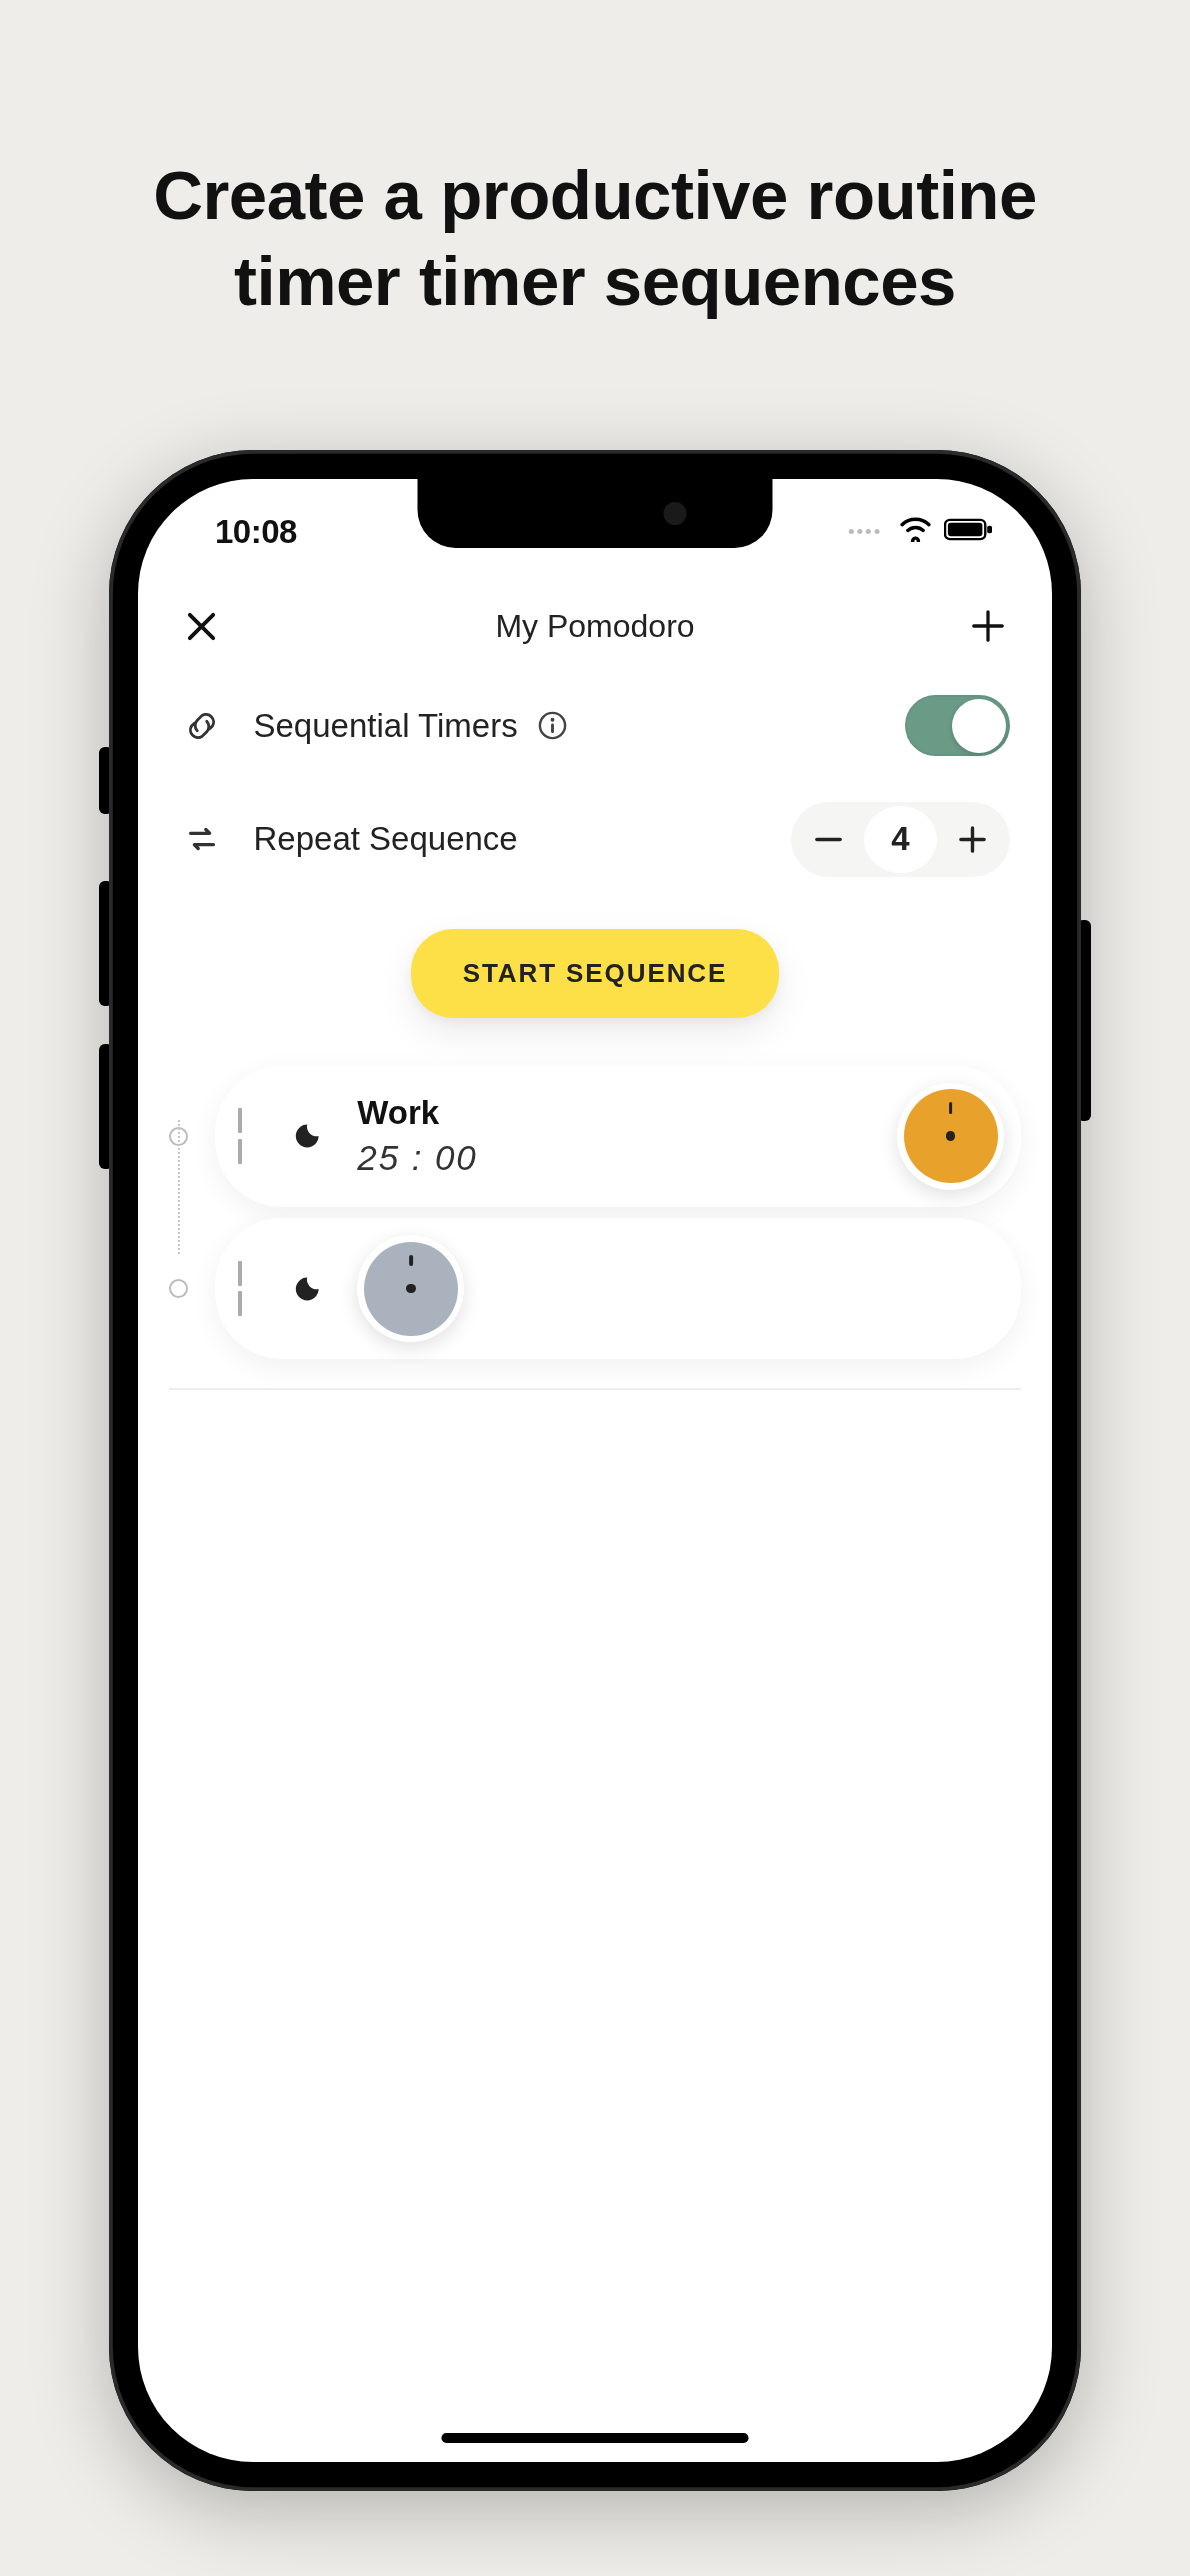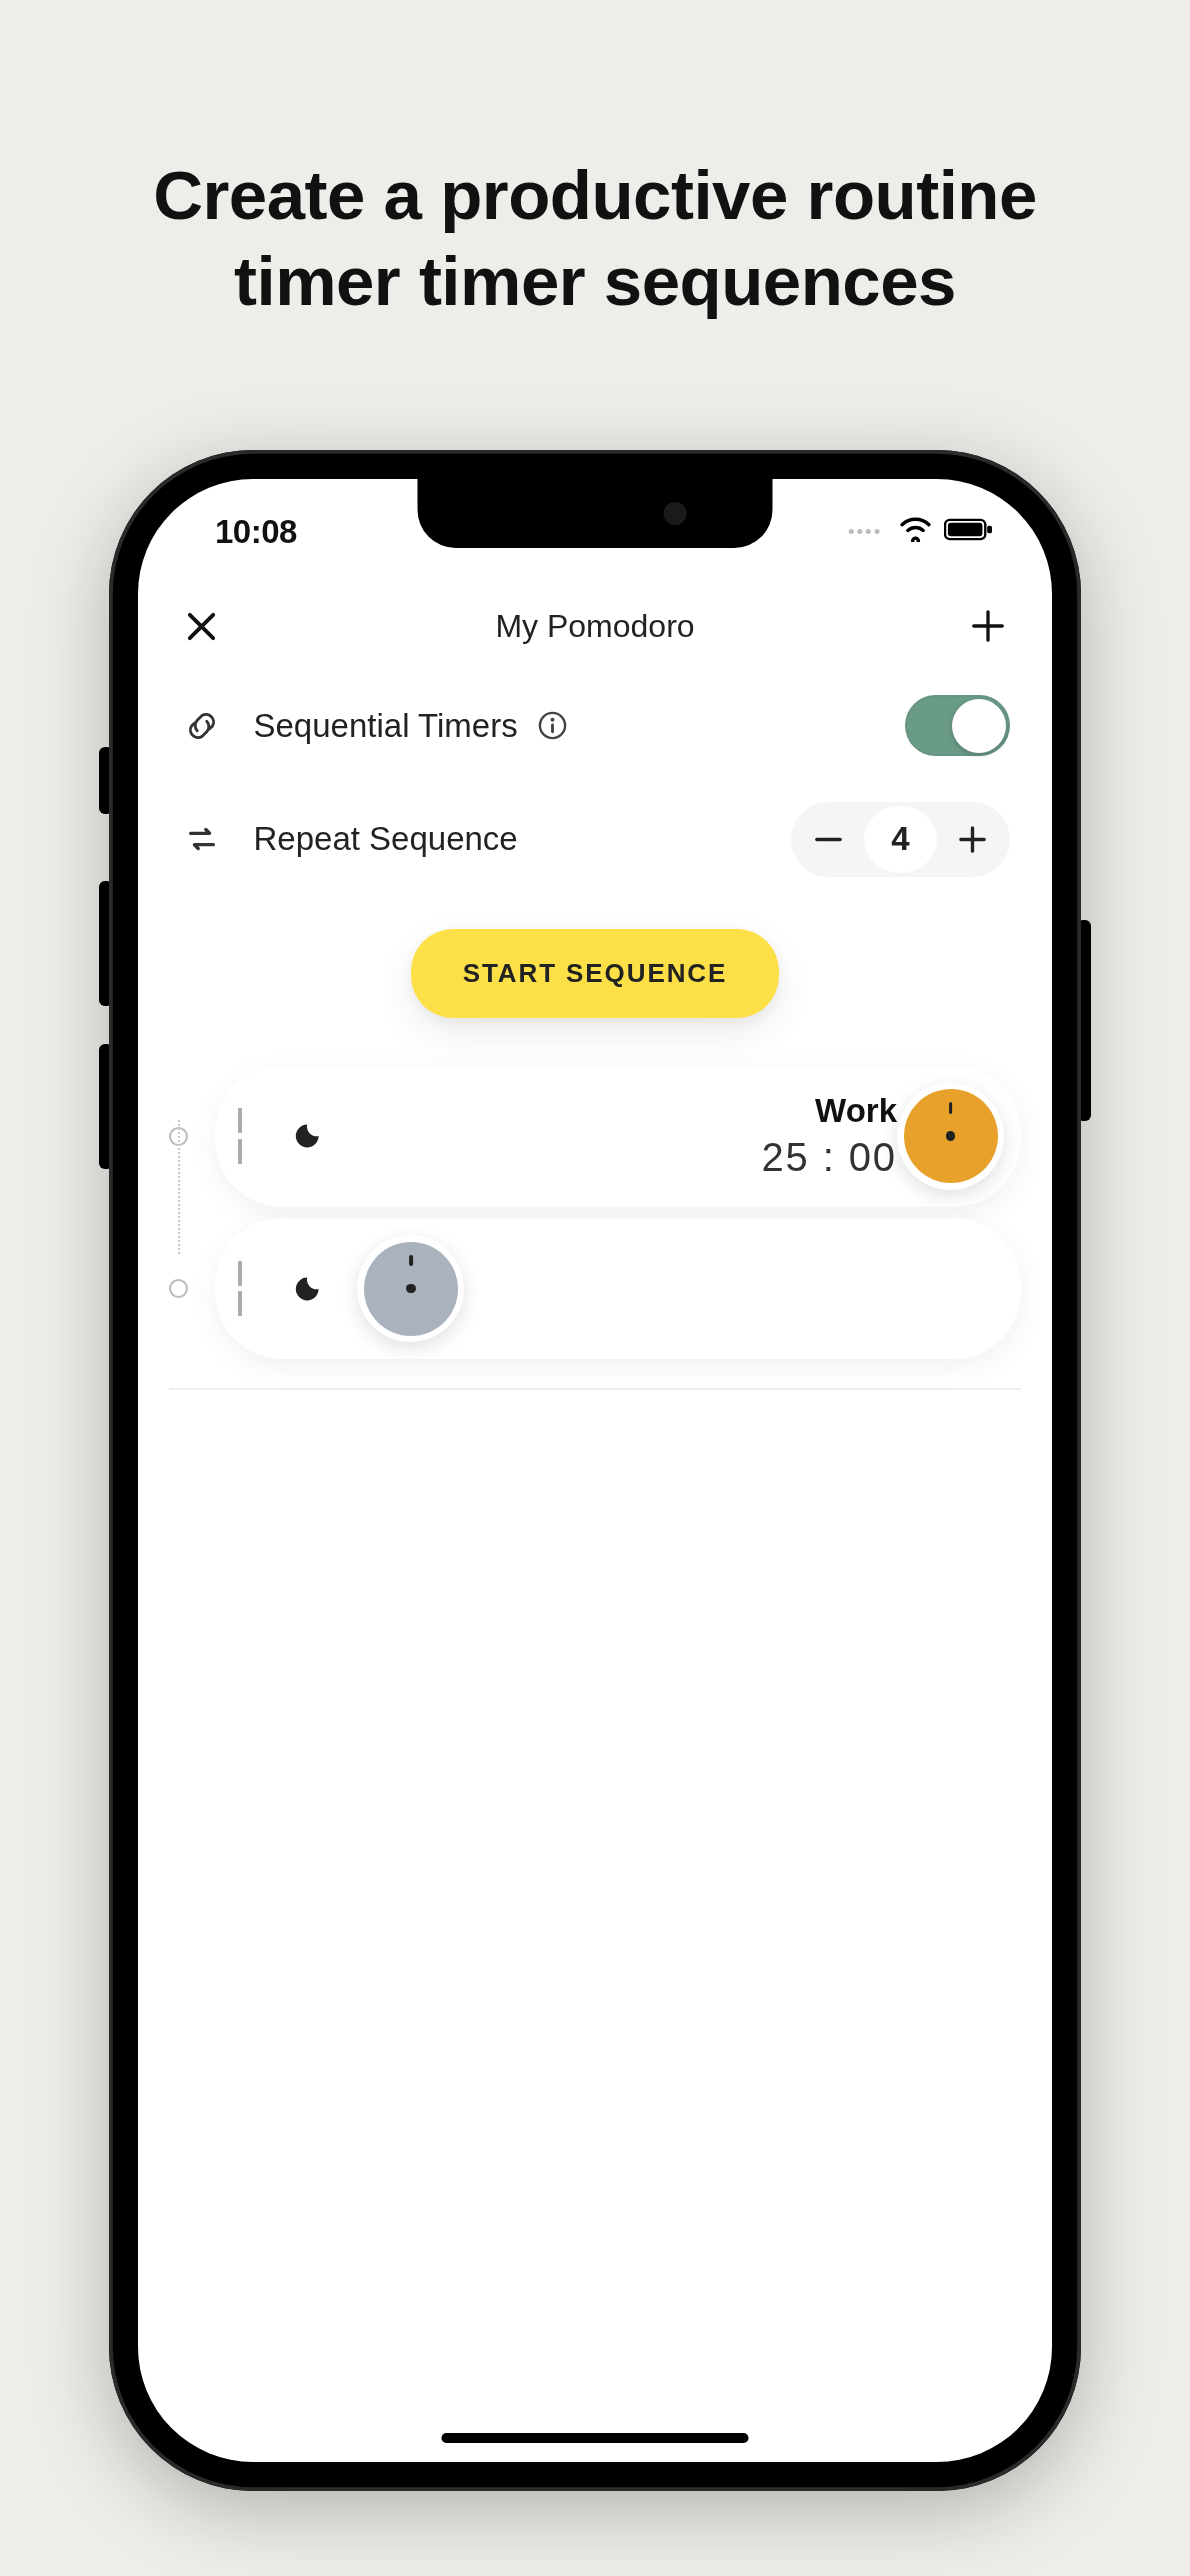--- a/index.html
+++ b/index.html
@@ -25,21 +25,20 @@
     color: #111;
     line-height: 1.25;
     letter-spacing: -0.5px;
   }
   .phone {
     position: absolute;
     left: 109px;
     top: 450px;
     width: 972px;
     height: 2041px;
-    text-align: right;
   }
   .phone-frame {
     position: absolute;
     inset: 0;
     border-radius: 144px;
     background: #000;
     box-shadow: 0 19px 77px rgba(0,0,0,0.25), inset 0 0 0 3.8px #2a2a2a;
   }
   .phone-side-btn {
     position: absolute;
@@ -247,21 +246,21 @@
     border-radius: 1px;
   }
   .drag-handle-wrap{display:flex;gap:5.8px;}
   .moon-icon {
     width: 42px; height: 42px;
     margin-right: 25px;
     display:flex;align-items:center;justify-content:center;
   }
   .timer-text { flex: 1; }
   .timer-name { font-size: 33px; font-weight: 700; color: #111; }
-  .timer-dur { font-size: 40px; font-weight: 500; color: #333; margin-top: 5.8px; letter-spacing: 1.9px; }
+  .timer-dur { font-size: 35px; font-weight: 500; color: #333; margin-top: 5.8px; letter-spacing: 1.9px; font-style: italic; }
   .color-dot-wrap {
     width: 107px; height: 107px;
     border-radius: 50%;
     display:flex;align-items:center;justify-content:center;
     box-shadow: 0 5.8px 19px rgba(0,0,0,0.12);
     background:#fff;
   }
   .color-dot {
     width: 94px; height: 94px;
     border-radius: 50%;

